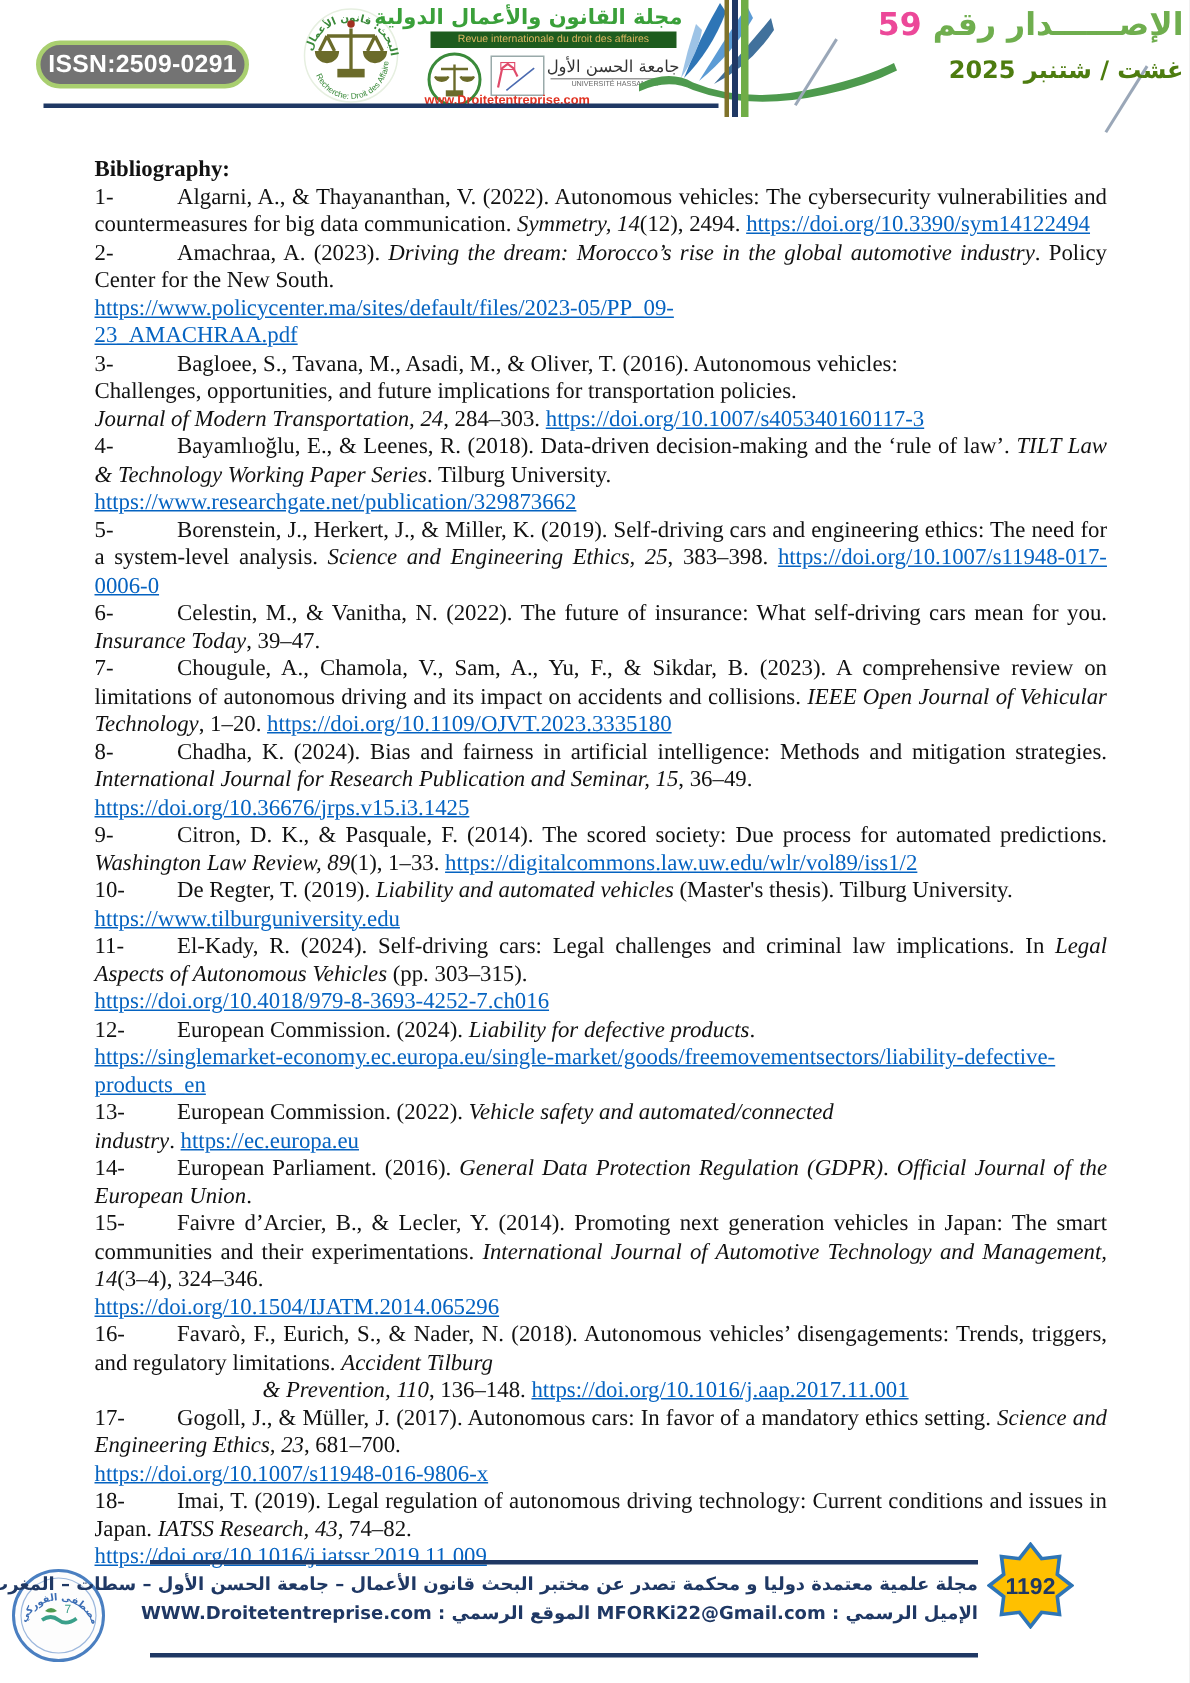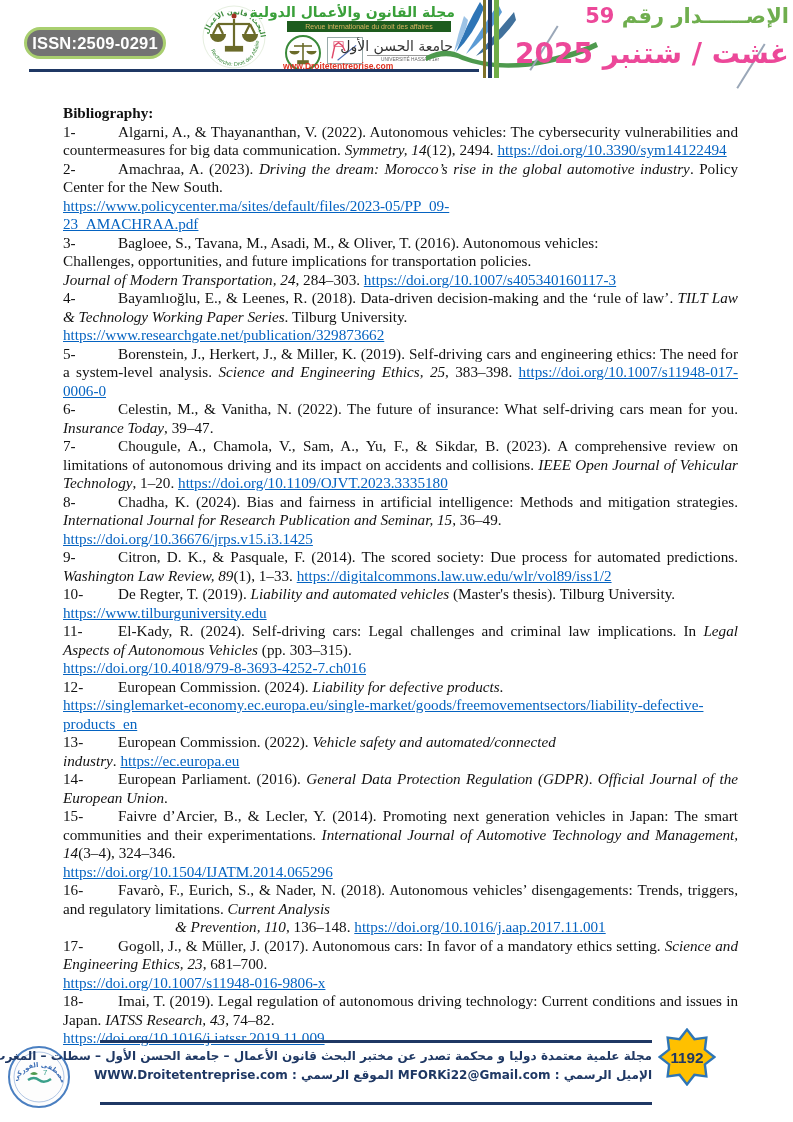--- a/index.html
+++ b/index.html
@@ -29,21 +29,21 @@
     background:#1e5c1e; color:#dcb763; font-family:"Liberation Sans",sans-serif;
     font-size:7px; display:flex; align-items:center; justify-content:center;
     white-space:nowrap; overflow:hidden;
   }
   .logo2{ position:absolute; left:2px; top:30px; width:40px; height:38px; }
   .chart-box{
     position:absolute; left:46px; top:33px; width:36px; height:27px;
     border:1px solid #9aa; background:#fff;
   }
   .univ{ position:absolute; left:86px; top:34px; width:86px; text-align:center; }
-  .univ-ar{ font-family:"DejaVu Sans",sans-serif; font-size:14px; color:#333;
+  .univ-ar{ font-family:"DejaVu Sans",sans-serif; font-size:11px; color:#333;
     direction:rtl; white-space:nowrap; }
   .univ-fr{ font-family:"Liberation Sans",sans-serif; font-size:4.8px; color:#666;
     border-top:1px solid #999; margin-top:1px; padding-top:1px; white-space:nowrap;}
   .red-site{
     position:absolute; left:2px; top:57px; font-family:"Liberation Sans",sans-serif;
     font-weight:bold; font-size:8.5px; color:#e03222; white-space:nowrap;
   }
   .blue-graphic{ position:absolute; left:418px; top:0px; width:225px; height:72px; }
   .header-rule{
     position:absolute; left:29px; top:69px; width:450px; height:3px; background:#1f3864;
@@ -52,21 +52,21 @@
   .v-stripes i{ display:block; height:100%; }
   .stripe-olive{ width:3px; background:#7f722a; }
   .stripe-navy{ width:4px; background:#203864; }
   .stripe-green{ width:5px; background:#70ad47; }
   .issue-block{
     position:absolute; left:505px; top:4px; width:284px; text-align:right;
     font-family:"DejaVu Sans",sans-serif; font-weight:bold; direction:rtl;
   }
   .issue-line{ font-size:21px; color:#6fae4e; white-space:nowrap; }
   .issue-num{ color:#ec4899; }
-  .date-line{ font-size:28px; color:#ec4899; margin-top:9px; white-space:nowrap; }
+  .date-line{ font-size:16px; color:#4d7c0f; margin-top:9px; white-space:nowrap; }
   .slash{ position:absolute; width:1.5px; background:#9aa7b8; }
   .slash1{ left:543px; top:22px; height:52px; transform:rotate(32deg); }
   .slash2{ left:750px; top:40px; height:52px; transform:rotate(32deg); }
   
   .bib{
     position:absolute; left:63px; top:104px; width:675px;
     font-size:15.2px; line-height:18.5px;
   }
   .bib-title{ font-weight:bold; }
   .ref{ text-align:justify; }
@@ -189,21 +189,21 @@
         <p class="ref"><span class="refnum">6-</span><span>Celestin, M., &amp; Vanitha, N. (2022). The future of insurance: What self-driving cars mean for you. </span><em>Insurance Today</em><span>, 39–47.</span></p>
         <p class="ref"><span class="refnum">7-</span><span>Chougule, A., Chamola, V., Sam, A., Yu, F., &amp; Sikdar, B. (2023). A comprehensive review on limitations of autonomous driving and its impact on accidents and collisions. </span><em>IEEE Open Journal of Vehicular Technology</em><span>, 1–20. </span><a class="lnk" href="#">https://doi.org/10.1109/OJVT.2023.3335180</a></p>
         <p class="ref"><span class="refnum">8-</span><span>Chadha, K. (2024). Bias and fairness in artificial intelligence: Methods and mitigation strategies. </span><em>International Journal for Research Publication and Seminar, 15</em><span>, 36–49.</span><br><a class="lnk" href="#">https://doi.org/10.36676/jrps.v15.i3.1425</a></p>
         <p class="ref"><span class="refnum">9-</span><span>Citron, D. K., &amp; Pasquale, F. (2014). The scored society: Due process for automated predictions. </span><em>Washington Law Review, 89</em><span>(1), 1–33. </span><a class="lnk" href="#">https://digitalcommons.law.uw.edu/wlr/vol89/iss1/2</a></p>
         <p class="ref gap"><span class="refnum">10-</span><span>De Regter, T. (2019). </span><em>Liability and automated vehicles</em><span> (Master's thesis). Tilburg University.</span><br><a class="lnk" href="#">https://www.tilburguniversity.edu</a></p>
         <p class="ref"><span class="refnum">11-</span><span>El-Kady, R. (2024). Self-driving cars: Legal challenges and criminal law implications. In </span><em>Legal Aspects of Autonomous Vehicles</em><span> (pp. 303–315).</span><br><a class="lnk" href="#">https://doi.org/10.4018/979-8-3693-4252-7.ch016</a></p>
         <p class="ref"><span class="refnum">12-</span><span>European Commission. (2024). </span><em>Liability for defective products</em><span>.</span><br><a class="lnk" href="#">https://singlemarket-economy.ec.europa.eu/single-market/goods/freemovementsectors/liability-defective-</a><br><a class="lnk" href="#">products_en</a></p>
         <p class="ref"><span class="refnum">13-</span><span>European Commission. (2022). </span><em>Vehicle safety and automated/connected</em><br><em>industry</em><span>. </span><a class="lnk" href="#">https://ec.europa.eu</a></p>
         <p class="ref"><span class="refnum">14-</span><span>European Parliament. (2016). </span><em>General Data Protection Regulation (GDPR)</em><span>. </span><em>Official Journal of the European Union</em><span>.</span></p>
         <p class="ref"><span class="refnum">15-</span><span>Faivre d’Arcier, B., &amp; Lecler, Y. (2014). Promoting next generation vehicles in Japan: The smart communities and their experimentations. </span><em>International Journal of Automotive Technology and Management, 14</em><span>(3–4), 324–346.</span><br><a class="lnk" href="#">https://doi.org/10.1504/IJATM.2014.065296</a></p>
-        <p class="ref"><span class="refnum">16-</span><span>Favarò, F., Eurich, S., &amp; Nader, N. (2018). Autonomous vehicles’ disengagements: Trends, triggers, and regulatory limitations. </span><em>Current Analysis</em><br><span class="ind"></span><em>&amp; Prevention, 110</em><span>, 136–148. </span><a class="lnk" href="#">https://doi.org/10.1016/j.aap.2017.11.001</a></p>
+        <p class="ref"><span class="refnum">16-</span><span>Favarò, F., Eurich, S., &amp; Nader, N. (2018). Autonomous vehicles’ disengagements: Trends, triggers, and regulatory limitations. </span><em>Accident Tilburg</em><br><span class="ind"></span><em>&amp; Prevention, 110</em><span>, 136–148. </span><a class="lnk" href="#">https://doi.org/10.1016/j.aap.2017.11.001</a></p>
         <p class="ref"><span class="refnum">17-</span><span>Gogoll, J., &amp; Müller, J. (2017). Autonomous cars: In favor of a mandatory ethics setting. </span><em>Science and Engineering Ethics, 23</em><span>, 681–700.</span><br><a class="lnk" href="#">https://doi.org/10.1007/s11948-016-9806-x</a></p>
         <p class="ref"><span class="refnum">18-</span><span>Imai, T. (2019). Legal regulation of autonomous driving technology: Current conditions and issues in Japan. </span><em>IATSS Research, 43</em><span>, 74–82.</span><br><a class="lnk" href="#">https://doi.org/10.1016/j.iatssr.2019.11.009</a></p>
       </div>
   </div>
 
   <svg class="stamp" viewBox="0 0 66 66">
     <defs>
       <path id="stampArc" d="M10,40 A24,24 0 0 1 56,40"></path>
       <path id="stampArcB" d="M12,36 A22,22 0 0 0 54,36"></path>
     </defs>

